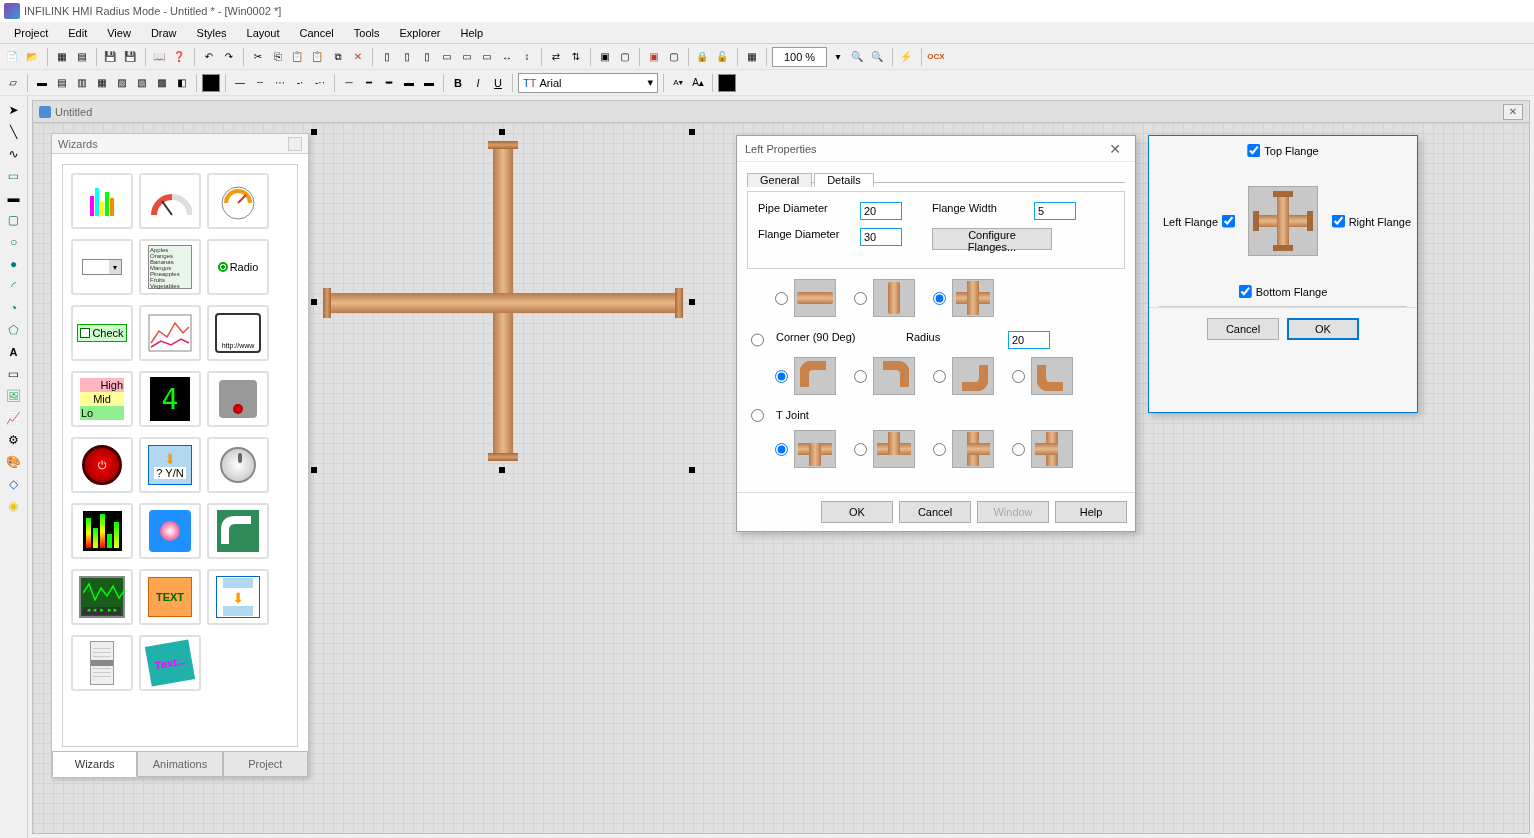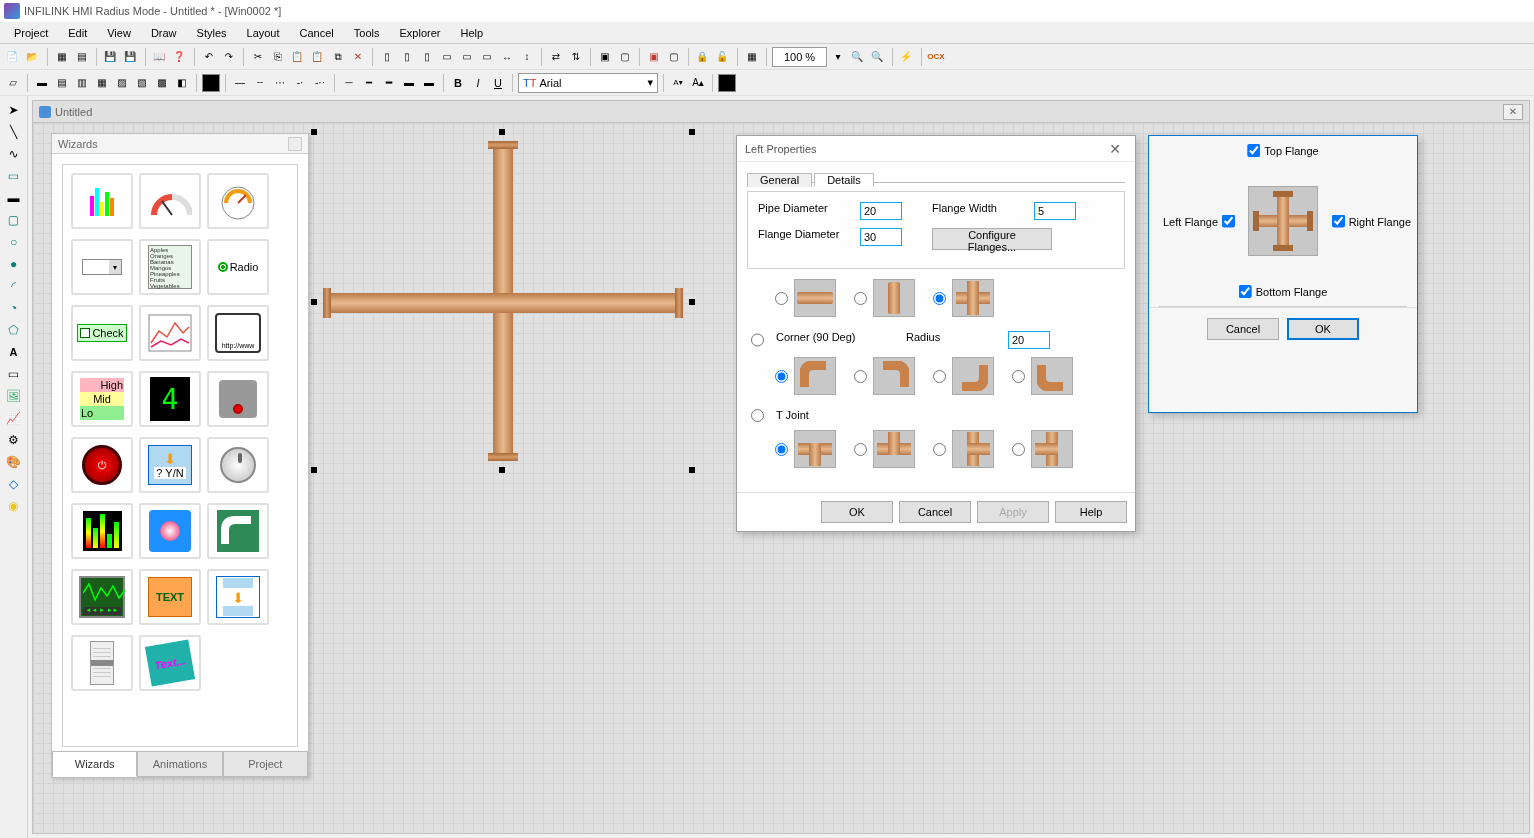--- a/index.html
+++ b/index.html
@@ -546,21 +546,21 @@
                     <div style="position:absolute;left:11px;top:0;width:12px;height:34px;background:linear-gradient(90deg,#b97a4a,#e8b98c 50%,#b97a4a);"></div>
                     <div class="mini-pipe" style="position:absolute;top:11px;left:0;width:23px;height:12px;"></div>
                   </div>
                 </div>
               </div>
           </div>
         </div>
         <div class="dlg-buttons">
           <button class="win-btn">OK</button>
           <button class="win-btn">Cancel</button>
-          <button class="win-btn disabled">Apply</button>
+          <button class="win-btn disabled">Window</button>
           <button class="win-btn">Help</button>
         </div>
       </div>
 
       <div class="dialog2">
         <div class="flg-grid">
           <div class="flg-lbl flg-top">
               <input type="checkbox" checked="" style="">
               <span>Top Flange</span>
             </div>

